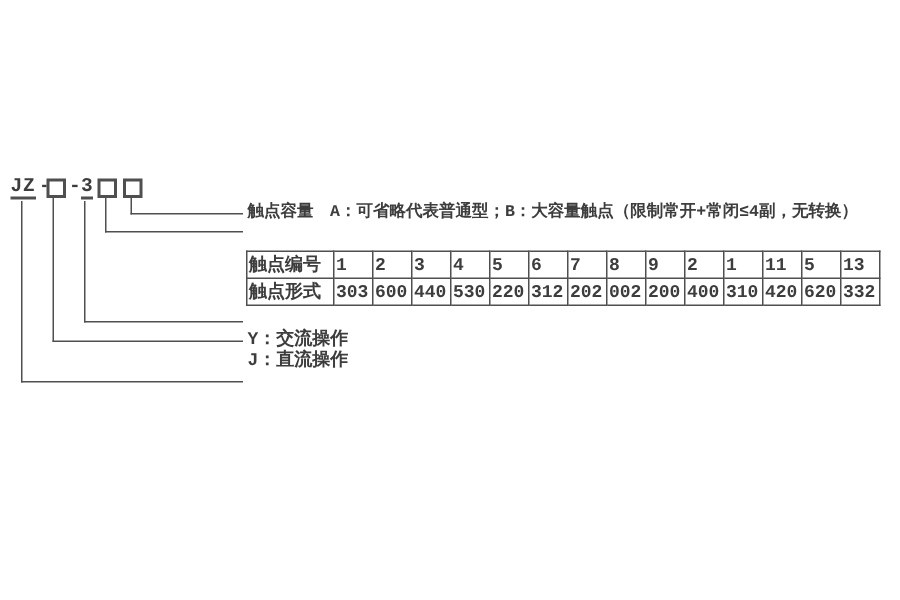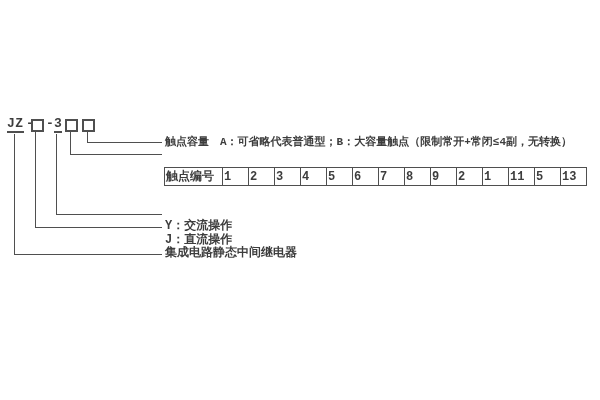--- a/index.html
+++ b/index.html
@@ -68,37 +68,53 @@
 
   <div class="elbow" style="left:87px;top:130px;width:74px;height:12px"></div>
   <div class="elbow" style="left:70px;top:130px;width:91px;height:24px"></div>
   <div class="elbow" style="left:56px;top:134px;width:105px;height:80px"></div>
   <div class="elbow" style="left:35px;top:130px;width:126px;height:97px"></div>
   <div class="elbow" style="left:14px;top:134px;width:147px;height:120px"></div>
 
   <div class="lbl small" style="top:136px">触点容量　A：可省略代表普通型；B：大容量触点（限制常开+常闭≤4副，无转换）</div>
   <div class="lbl" style="top:220px">Y：交流操作</div>
   <div class="lbl" style="top:234px">J：直流操作</div>
-  <div class="lbl" style="top:247px">集成电路静态中间继电器</div>
 
   <table class="contact">
     <tbody>
         <tr>
       <th class="rowhead">触点编号</th>
       <td>1</td>
       <td>2</td>
       <td>3</td>
       <td>4</td>
       <td>5</td>
       <td>6</td>
       <td>7</td>
       <td>8</td>
       <td>9</td>
       <td>2</td>
       <td>1</td>
       <td>11</td>
       <td>5</td>
       <td>13</td>
     </tr>
+    <tr>
+      <th class="rowhead">触点形式</th>
+      <td>303</td>
+      <td>600</td>
+      <td>440</td>
+      <td>530</td>
+      <td>220</td>
+      <td>312</td>
+      <td>202</td>
+      <td>002</td>
+      <td>200</td>
+      <td>400</td>
+      <td>310</td>
+      <td>420</td>
+      <td>620</td>
+      <td>332</td>
+    </tr>
   </tbody>
     </table>
 
 </div>
 
 </body></html>

